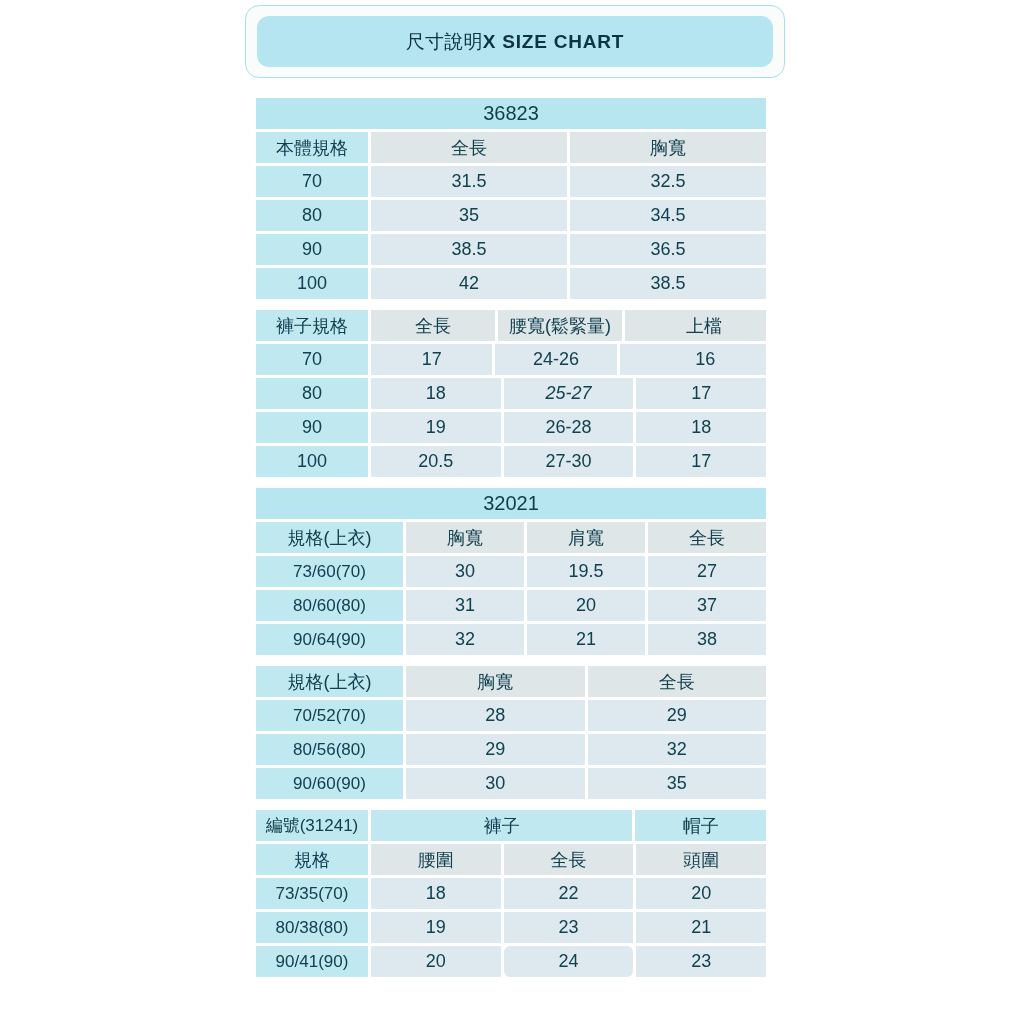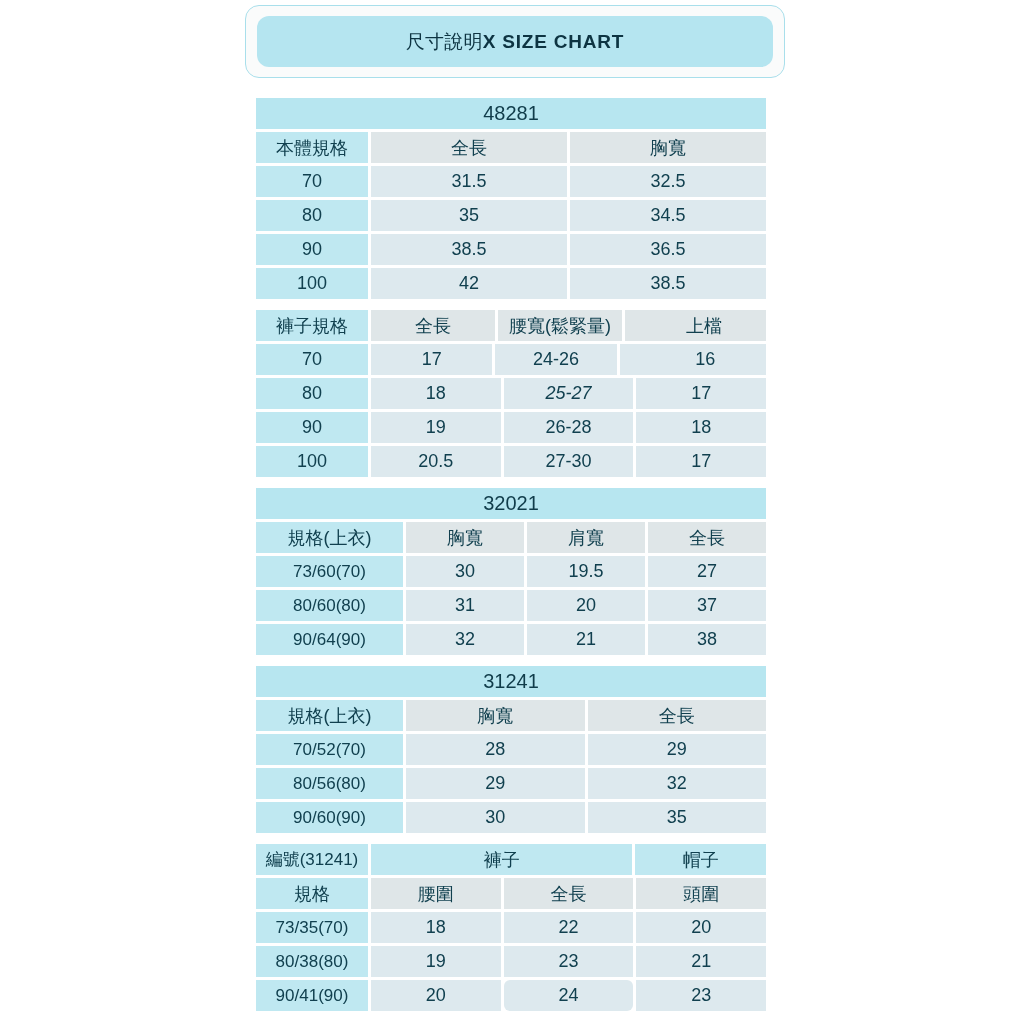--- a/index.html
+++ b/index.html
@@ -97,21 +97,21 @@
   <div class="header-card">
     <div class="header-pill">
       <div class="header-title">
         <span>尺寸說明</span><span class="latin">X SIZE CHART</span>
       </div>
     </div>
   </div>
 
   <div class="tables" id="tables-root">
       <div class="section">
-        <div class="section-title">48281</div>
+        <div class="section-title">36823</div>
         <div class="table">
           <div class="row">
             <div class="cell c-key w-key">本體規格</div>
             <div class="cell c-head" style="flex: 1 1 0px;">全長</div>
             <div class="cell c-head" style="flex: 1 1 0px;">胸寬</div>
           </div>
           <div class="row">
             <div class="cell c-key w-key">70</div>
             <div class="cell c-val" style="flex: 1 1 0px;">31.5</div>
             <div class="cell c-val" style="flex: 1 1 0px;">32.5</div>
@@ -188,21 +188,20 @@
           </div>
           <div class="row">
             <div class="cell c-key w-key2 f-small">90/64(90)</div>
             <div class="cell c-val" style="flex: 1 1 0px;">32</div>
             <div class="cell c-val" style="flex: 1 1 0px;">21</div>
             <div class="cell c-val" style="flex: 1 1 0px;">38</div>
           </div>
         </div>
       </div>
       <div class="section">
-        <div class="section-title">31241</div>
         <div class="table">
           <div class="row">
             <div class="cell c-key w-key2">規格(上衣)</div>
             <div class="cell c-head" style="flex: 1 1 0px;">胸寬</div>
             <div class="cell c-head" style="flex: 1 1 0px;">全長</div>
           </div>
           <div class="row">
             <div class="cell c-key w-key2 f-small">70/52(70)</div>
             <div class="cell c-val" style="flex: 1 1 0px;">28</div>
             <div class="cell c-val" style="flex: 1 1 0px;">29</div>

